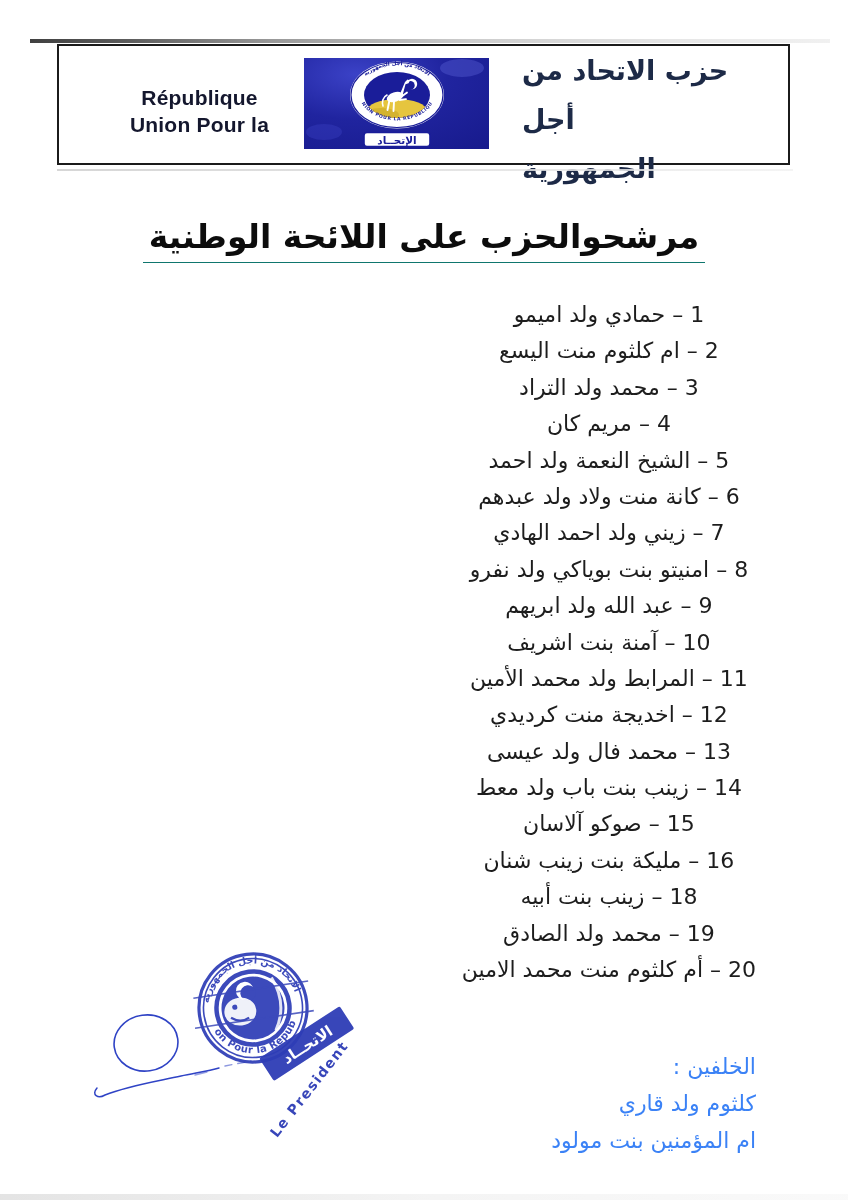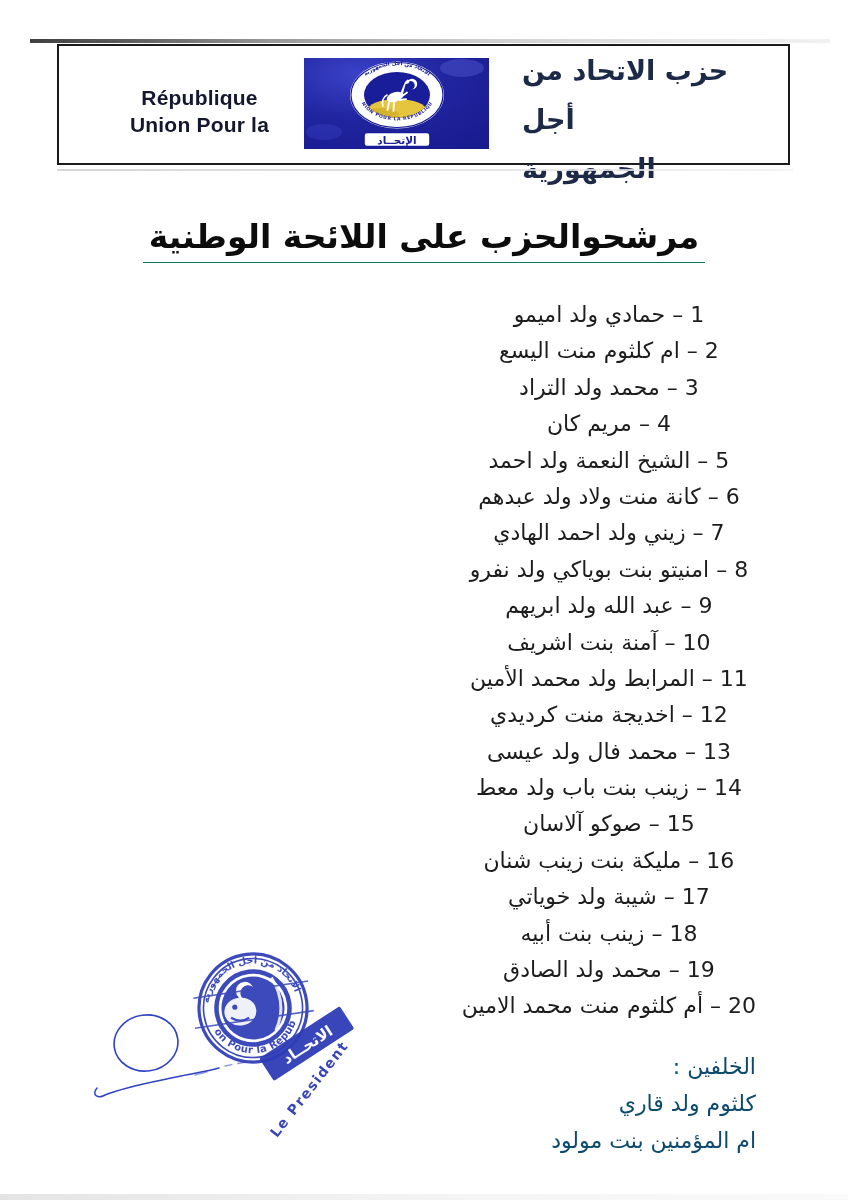--- a/index.html
+++ b/index.html
@@ -53,21 +53,21 @@
   
   .list {
     position:absolute; top:299px; right:92px; direction:rtl; text-align:center;
     font-size:22px; color:#1d1d1d;
   }
   .row { height:36.4px; line-height:31px; white-space:nowrap; }
   .dash { padding:0 7px; }
   
   .subs {
     position:absolute; top:1048px; right:92px; direction:rtl; text-align:right;
-    font-size:22px; line-height:37px; color:#0c4a6e;
+    font-size:22px; line-height:37px; color:#3b82f6;
   }
   .subs .subs-heading { white-space:nowrap; }
   .subs .subs-name { white-space:nowrap; }
   
   .stamp-svg { position:absolute; left:75px; top:920px; width:310px; height:250px; }
   .seal-small-text { font-size:9.5px; font-weight:bold; }
   .seal-latin-text { font-size:10px; font-weight:bold; letter-spacing:.4px; }
 </style>
 </head>
 <body>
@@ -151,21 +151,20 @@
     <div class="row"><span>7</span><span class="dash">–</span><span>زيني ولد احمد الهادي</span></div>
     <div class="row"><span>8</span><span class="dash">–</span><span>امنيتو بنت بوياكي ولد نفرو</span></div>
     <div class="row"><span>9</span><span class="dash">–</span><span>عبد الله ولد ابريهم</span></div>
     <div class="row"><span>10</span><span class="dash">–</span><span>آمنة بنت اشريف</span></div>
     <div class="row"><span>11</span><span class="dash">–</span><span>المرابط ولد محمد الأمين</span></div>
     <div class="row"><span>12</span><span class="dash">–</span><span>اخديجة منت كرديدي</span></div>
     <div class="row"><span>13</span><span class="dash">–</span><span>محمد فال ولد عيسى</span></div>
     <div class="row"><span>14</span><span class="dash">–</span><span>زينب بنت باب ولد معط</span></div>
     <div class="row"><span>15</span><span class="dash">–</span><span>صوكو آلاسان</span></div>
     <div class="row"><span>16</span><span class="dash">–</span><span>مليكة بنت زينب شنان</span></div>
-    <div class="row"><span>17</span><span class="dash">–</span><span>شيبة ولد خوياتي</span></div>
     <div class="row"><span>18</span><span class="dash">–</span><span>زينب بنت أبيه</span></div>
     <div class="row"><span>19</span><span class="dash">–</span><span>محمد ولد الصادق</span></div>
     <div class="row"><span>20</span><span class="dash">–</span><span>أم كلثوم منت محمد الامين</span></div>
   </div>
 
   <div class="subs">
     <div class="subs-heading">الخلفين :</div>
     <div class="subs-name">كلثوم ولد قاري</div>
     <div class="subs-name">ام المؤمنين بنت مولود</div>
   </div>

